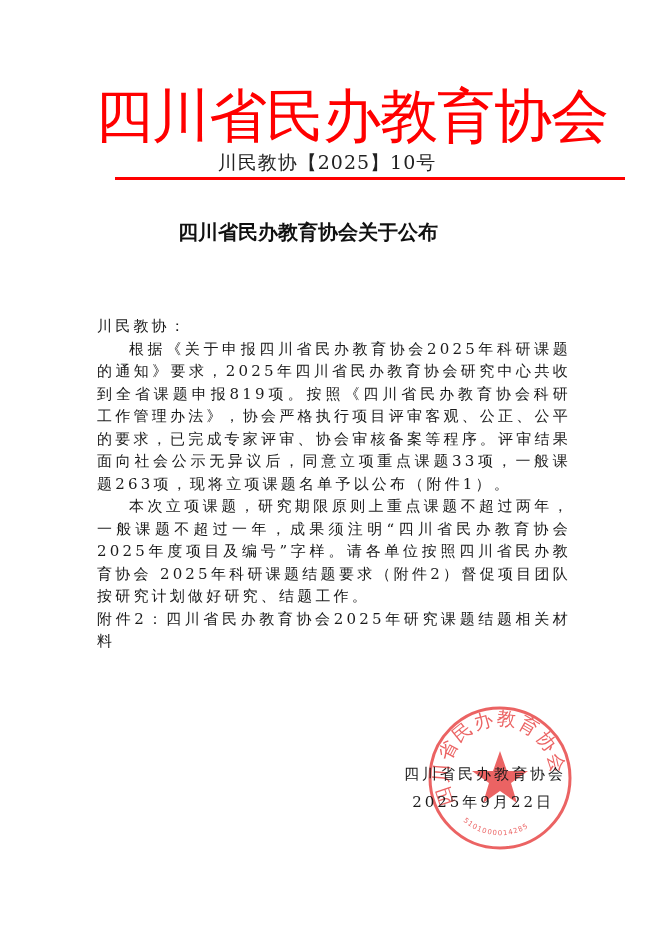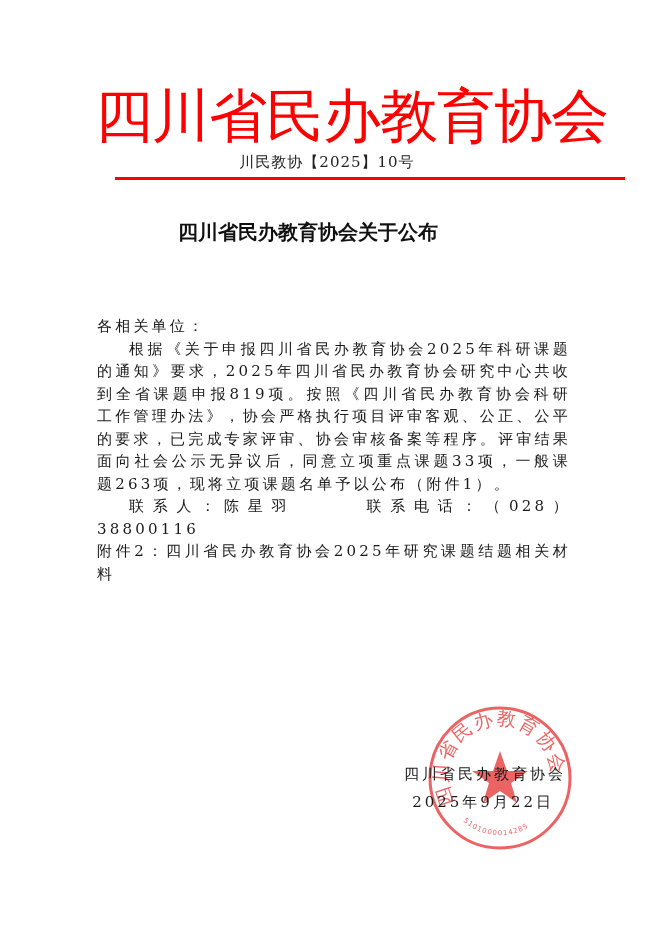--- a/index.html
+++ b/index.html
@@ -2,21 +2,21 @@
 <html><head>
 <meta charset="utf-8">
 <style>
   html, body { margin: 0; padding: 0; background: #ffffff; }
   body { width: 654px; height: 926px; position: relative; overflow: hidden;
          font-family: "DejaVu Serif", "Liberation Serif", serif; color: #111; }
   .masthead { position: absolute; left: 95px; top: 76px; width: 500px;
               color: #ff0000; font-family: "DejaVu Sans", sans-serif;
               font-size: 58px; line-height: 80px; letter-spacing: -1px; white-space: nowrap; }
   .docno { position: absolute; left: 0; width: 654px; top: 152px; text-align: center;
-           font-size: 15px; line-height: 20px; color: #222; letter-spacing: 1px; }
+           font-size: 19px; line-height: 20px; color: #222; letter-spacing: 1px; }
   .redline { position: absolute; left: 115px; top: 177px; width: 510px; height: 3px; background: #ff0000; }
   .title { position: absolute; left: 0; width: 616px; top: 217px; text-align: center;
            font-family: "DejaVu Sans", sans-serif; font-weight: bold; font-size: 20px;
            line-height: 30px; color: #111; }
   .body { position: absolute; left: 97px; top: 315px; width: 474px; font-size: 15px;
           line-height: 22.5px; letter-spacing: 3.2px; color: #1a1a1a; text-align: justify; }
   .body p { margin: 0; }
   .indent { text-indent: 32px; }
   .sig { position: absolute; right: 88px; top: 760px; text-align: right; font-size: 15px;
          line-height: 28px; letter-spacing: 3px; color: #1a1a1a; }
@@ -28,23 +28,23 @@
 
 <div class="masthead">四川省民办教育协会</div>
 <div class="docno">川民教协【2025】10号</div>
 <div class="redline"></div>
 
 <div class="title">
   <div>四川省民办教育协会关于公布</div>
 </div>
 
 <div class="body">
-  <p>各相关单位：</p>
+  <p>川民教协：</p>
   <p class="indent">根据《关于申报四川省民办教育协会2025年科研课题的通知》要求，2025年四川省民办教育协会研究中心共收到全省课题申报819项。按照《四川省民办教育协会科研工作管理办法》，协会严格执行项目评审客观、公正、公平的要求，已完成专家评审、协会审核备案等程序。评审结果面向社会公示无异议后，同意立项重点课题33项，一般课题263项，现将立项课题名单予以公布（附件1）。</p>
-  <p class="indent">联系人：陈星羽　　　联系电话：（028）38800116</p>
+  <p class="indent">本次立项课题，研究期限原则上重点课题不超过两年，一般课题不超过一年，成果须注明“四川省民办教育协会2025年度项目及编号”字样。请各单位按照四川省民办教育协会 2025年科研课题结题要求（附件2）督促项目团队按研究计划做好研究、结题工作。</p>
   <p>附件2：四川省民办教育协会2025年研究课题结题相关材料</p>
 </div>
 
 <svg class="stamp" viewBox="0 0 150 150">
   <defs>
     <path id="ring" d="M 30 100 A 52 52 0 1 1 120 100" fill="none"></path>
     <path id="ringb" d="M 38 118 A 55 55 0 0 0 112 118" fill="none"></path>
   </defs>
   <circle cx="75" cy="75" r="70" fill="none" stroke="#e53030" stroke-width="3"></circle>
   <text font-size="19" fill="#e53030" font-family="DejaVu Sans, sans-serif" letter-spacing="2">

